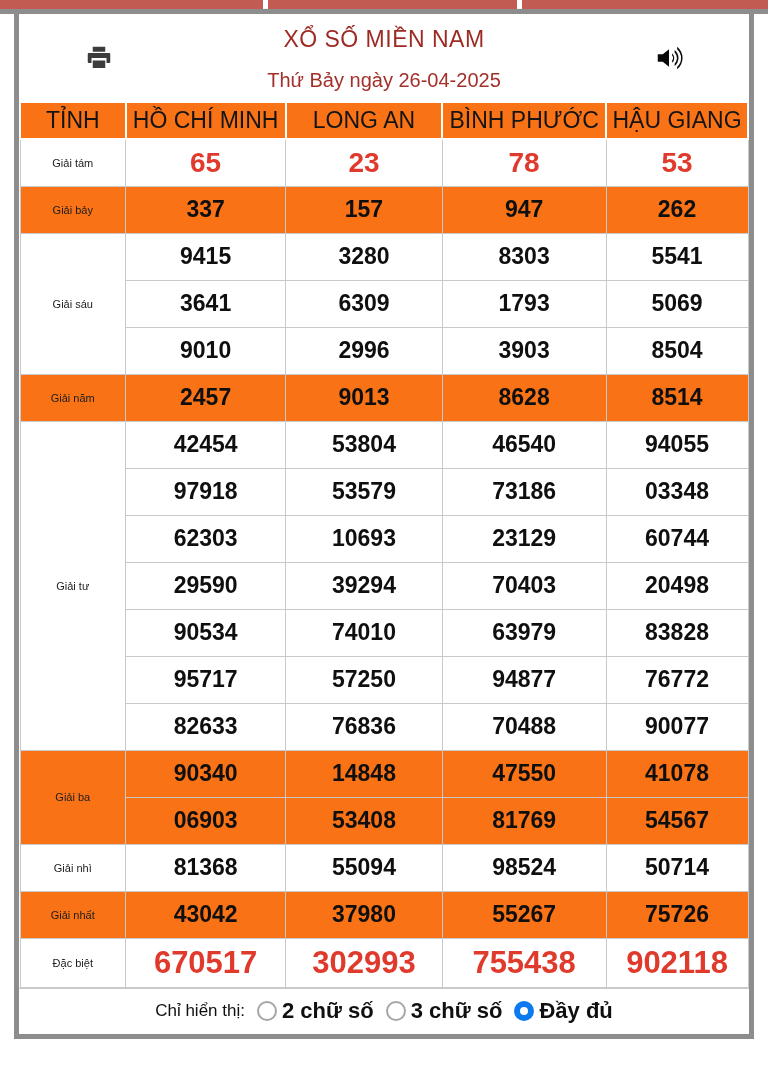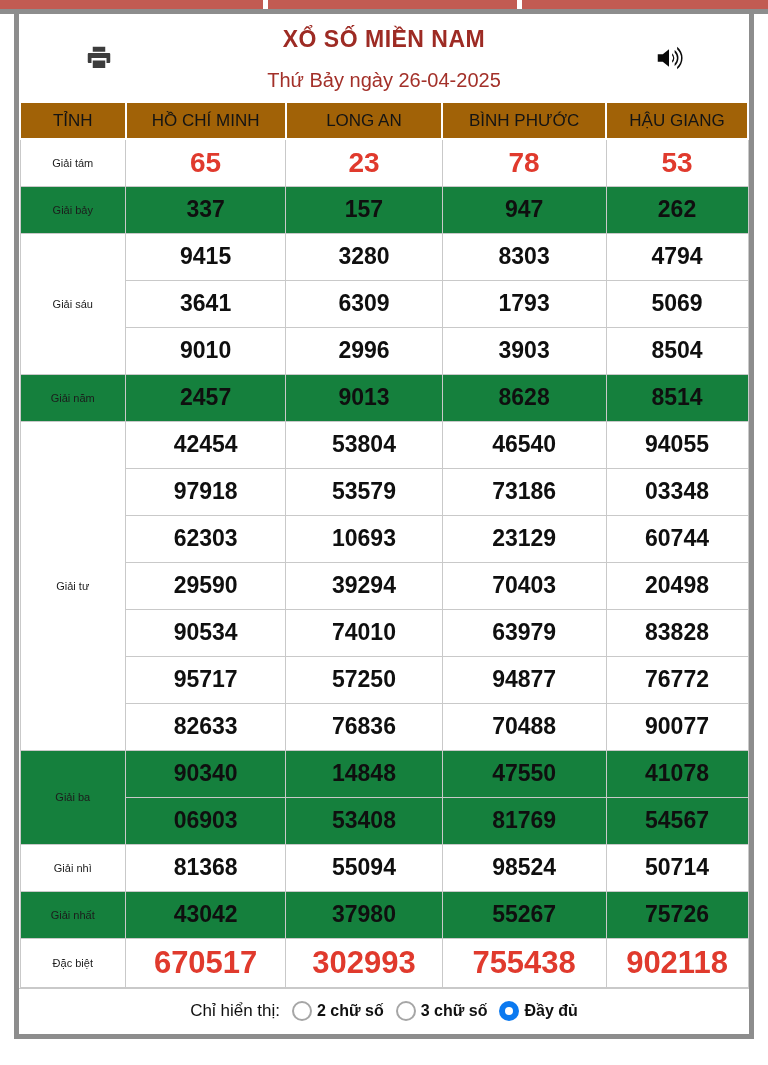--- a/index.html
+++ b/index.html
@@ -30,21 +30,21 @@
     background: #ffffff;
     width: 740px;
   }
 
   
   .header-band { position: relative; height: 87px; background: #fff; }
   .header-center { text-align: center; padding-top: 12px; }
   .main-title {
     color: #9d2b24;
     font-size: 23px;
-    font-weight: bold;
+    font-weight: normal;
     letter-spacing: 0.5px;
   }
   .date-line {
     margin-top: 16px;
     color: #a33029;
     font-size: 20px;
     font-weight: normal;
   }
   .icon-btn {
     position: absolute;
@@ -62,44 +62,44 @@
     border-collapse: collapse;
     table-layout: fixed;
   }
   table.results col.c-label { width: 14.5%; }
   table.results col.c1 { width: 22%; }
   table.results col.c2 { width: 21.5%; }
   table.results col.c3 { width: 22.5%; }
   table.results col.c4 { width: 19.5%; }
 
   thead th {
-    background: #a16207;
+    background: #f97316;
     border: 2px solid #ffffff;
     height: 37px;
-    font-size: 17px;
+    font-size: 23px;
     font-weight: normal;
     color: #141414;
     text-align: center;
     margin-left: 29px;
   }
   tbody td {
     border: 1px solid #c9c9c9;
     text-align: center;
     height: 47px;
     font-size: 23px;
     font-weight: bold;
     color: #0f0f0f;
     background: #ffffff;
   }
   tbody td.label-cell {
     font-size: 11px;
     font-weight: normal;
     color: #1c1c1c;
   }
-  tbody tr.shade td { background: #15803d; }
+  tbody tr.shade td { background: #f97316; }
   tbody tr.highlight td.num-cell {
     height: 40px;
     font-size: 28px;
     color: #e03a2d;
   }
   tbody tr.special td.num-cell {
     height: 49px;
     font-size: 31px;
     color: #e03a2d;
   }
@@ -131,21 +131,21 @@
   .radio-circle.checked {
     border: none;
     background: #0b79f0;
   }
   .radio-circle.checked::after {
     content: "";
     width: 8px; height: 8px;
     background: #ffffff;
     border-radius: 50%;
   }
-  .radio-label { font-weight: bold; font-size: 16px; }
+  .radio-label { font-weight: bold; font-size: 22px; }
 </style>
 </head>
 <body>
 
 <div class="top-strip">
   <div class="tab-seg s1"></div>
   <div class="tab-seg s2"></div>
   <div class="tab-seg s3"></div>
 </div>
 <div class="top-strip-border"></div>
@@ -208,21 +208,21 @@
           <td class="num-cell">337</td>
           <td class="num-cell">157</td>
           <td class="num-cell">947</td>
           <td class="num-cell">262</td>
         </tr>
         <tr class="">
           <td class="label-cell" rowspan="3">Giải sáu</td>
           <td class="num-cell">9415</td>
           <td class="num-cell">3280</td>
           <td class="num-cell">8303</td>
-          <td class="num-cell">4794</td>
+          <td class="num-cell">5541</td>
         </tr>
         <tr class="">
           <td class="num-cell">3641</td>
           <td class="num-cell">6309</td>
           <td class="num-cell">1793</td>
           <td class="num-cell">5069</td>
         </tr>
         <tr class="">
           <td class="num-cell">9010</td>
           <td class="num-cell">2996</td>

